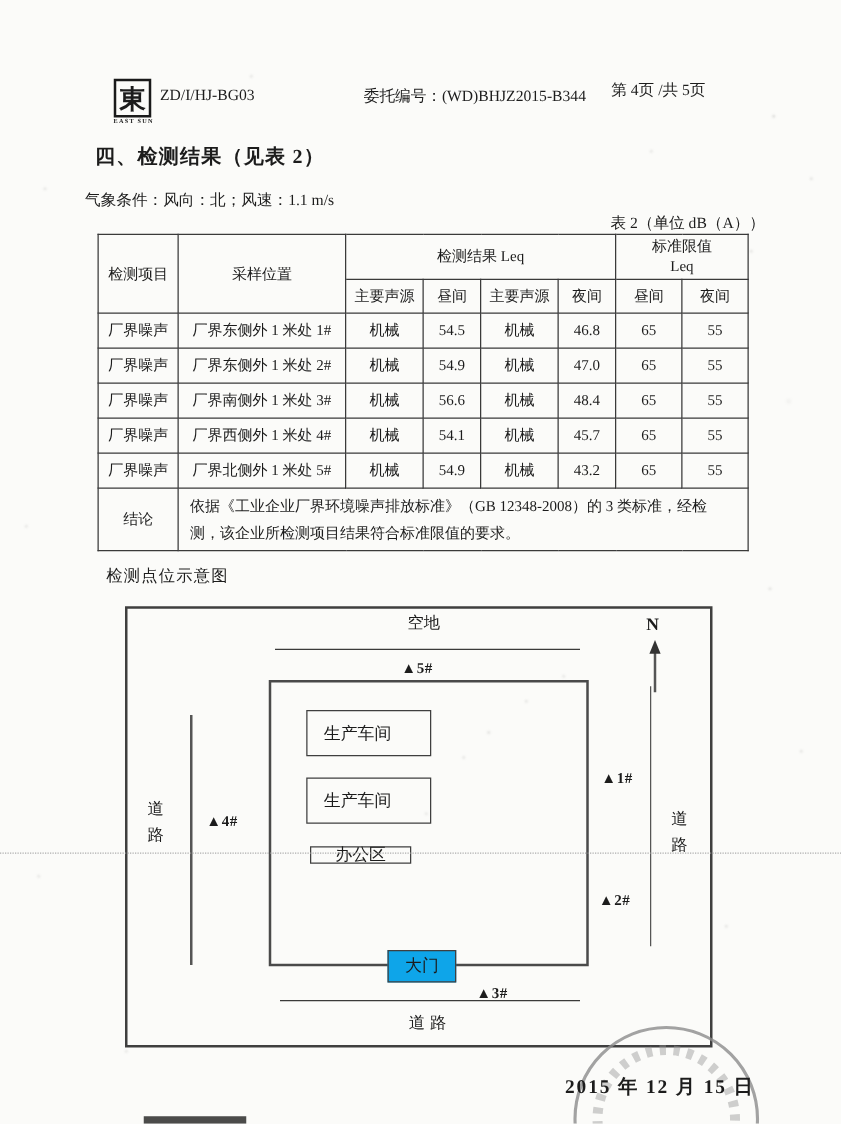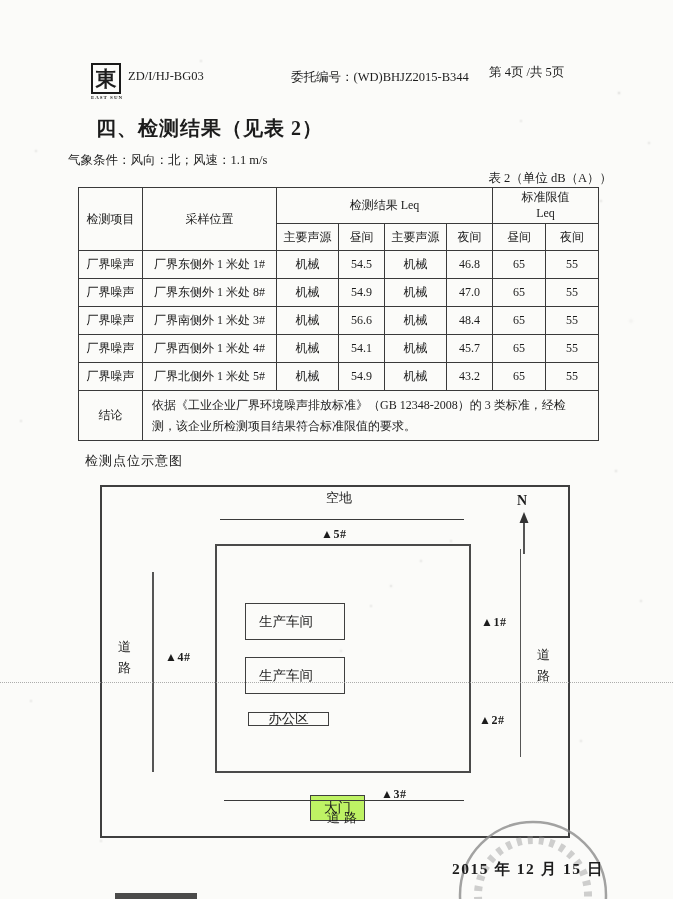--- a/index.html
+++ b/index.html
@@ -26,21 +26,21 @@
   }
   
   .logo-box { left:91px; top:63px; width:30px; height:31px; border:2px solid #1a1a1a;
     text-align:center; font-size:21px; line-height:28px; font-weight:bold; }
   .logo-sub { left:88px; top:95px; width:38px; font-size:5px; letter-spacing:1px;
     font-weight:bold; text-align:center; color:#222; }
   .doc-code { left:128px; top:69px; font-size:12.5px; }
   .commission { left:260px; top:69px; font-size:12.5px;margin-left:31px; }
   .page-info { left:489px; top:64px; font-size:12.5px; }
   
-  .sec-title { left:96px; top:115px; font-size:20px; font-weight:bold; letter-spacing:1px; }
+  .sec-title { left:76px; top:115px; font-size:16px; font-weight:bold; letter-spacing:1px; }
   .weather { left:68px; top:152px; font-size:12.5px; }
   .tbl-caption { left:400px; top:170px; width:212px; text-align:right; font-size:12.5px; }
   
   table { border-collapse:collapse; table-layout:fixed; width:520px; font-size:12px; }
   .tbl-wrap { left:78px; top:187px; }
   td,th { border:1px solid #3a3a3a; text-align:center; vertical-align:middle;
     font-weight:normal; padding:1px 2px; }
   tr.hdr1 td { height:36px; }
   tr.hdr2 td { height:27px; }
   tr.data td { height:28px; }
@@ -50,21 +50,21 @@
   tr.concl td { height:50px; }
   
   .diag-title { left:85px; top:452px; font-size:13px; letter-spacing:1px; }
   .diagram { left:100px; top:485px; width:470px; height:353px; border:2px solid #3f3f3f; }
   .diagram .lbl { position:absolute; font-size:13px; }
   .hline { position:absolute; border-top:1.5px solid #3a3a3a; height:0; }
   .vline { position:absolute; border-left:2px solid #555; width:0; }
   .inner-box { position:absolute; left:113px; top:57px; width:256px; height:229px;
     border:2px solid #4a4a4a; }
   .bldg { position:absolute; border:1.5px solid #3f3f3f; display:flex; align-items:center;
-    font-size:13.5px; background:transparent;margin-top:35px; }
+    font-size:13.5px; background:transparent; }
   .bldg.pad { padding-left:13px; }
   .bldg.ctr { justify-content:center; }
   .marker { position:absolute; font-size:12px; font-weight:bold; letter-spacing:0.5px; }
   .vtext { position:absolute; width:15px; font-size:13px; line-height:1.6; text-align:center; }
   .north-n { position:absolute; font-size:14px; font-weight:bold;
     font-family:"Liberation Serif",serif; }
   .foldline { left:0; top:682px; width:673px; border-top:1px dotted #9a9a9a; opacity:.8; }
   
   .stamp { left:430px; top:808px; opacity:.8; }
   .footer-date { left:452px; top:859px; font-size:15.5px; font-weight:bold;
@@ -119,21 +119,21 @@
         <td>厂界东侧外 1 米处 1#</td>
         <td>机械</td>
         <td>54.5</td>
         <td>机械</td>
         <td>46.8</td>
         <td>65</td>
         <td>55</td>
       </tr>
       <tr class="data">
         <td>厂界噪声</td>
-        <td>厂界东侧外 1 米处 8#</td>
+        <td>厂界东侧外 1 米处 2#</td>
         <td>机械</td>
         <td>54.9</td>
         <td>机械</td>
         <td>47.0</td>
         <td>65</td>
         <td>55</td>
       </tr>
       <tr class="data">
         <td>厂界噪声</td>
         <td>厂界南侧外 1 米处 3#</td>
@@ -183,21 +183,21 @@
   <svg style="position:absolute; left:415px; top:25px;" width="14" height="42">
     <line x1="7" y1="42" x2="7" y2="10" stroke="#555" stroke-width="2"></line>
     <polygon points="7,0 2.5,11 11.5,11" fill="#333"></polygon>
   </svg>
 
   <div class="inner-box"></div>
 
   <div class="bldg pad" style="left:143px; top:81px; width:100px; height:37px;">生产车间</div>
   <div class="bldg pad" style="left:143px; top:135px; width:100px; height:37px;">生产车间</div>
   <div class="bldg ctr" style="left:146px; top:190px; width:81px; height:14px;">办公区</div>
-  <div class="bldg ctr" style="left:208px; top:273px; width:55px; height:26px; background:#bef264;">大门</div>
+  <div class="bldg ctr" style="left:208px; top:273px; width:55px; height:26px; background:#0ea5e9;">大门</div>
 
   <div class="marker" style="left:279px; top:300px;">▲3#</div>
   <div class="hline" style="left:122px; top:313px; width:240px;"></div>
   <div class="lbl" style="left:225px; top:322px; letter-spacing:4px;">道路</div>
 
   <div class="vline" style="left:50px; top:85px; height:200px;"></div>
   <div class="vtext" style="left:15px; top:150px;">道路</div>
   <div class="marker" style="left:63px; top:163px;">▲4#</div>
 
   <div class="vline" style="left:418px; top:62px; height:208px; border-left-width:1.5px;"></div>

